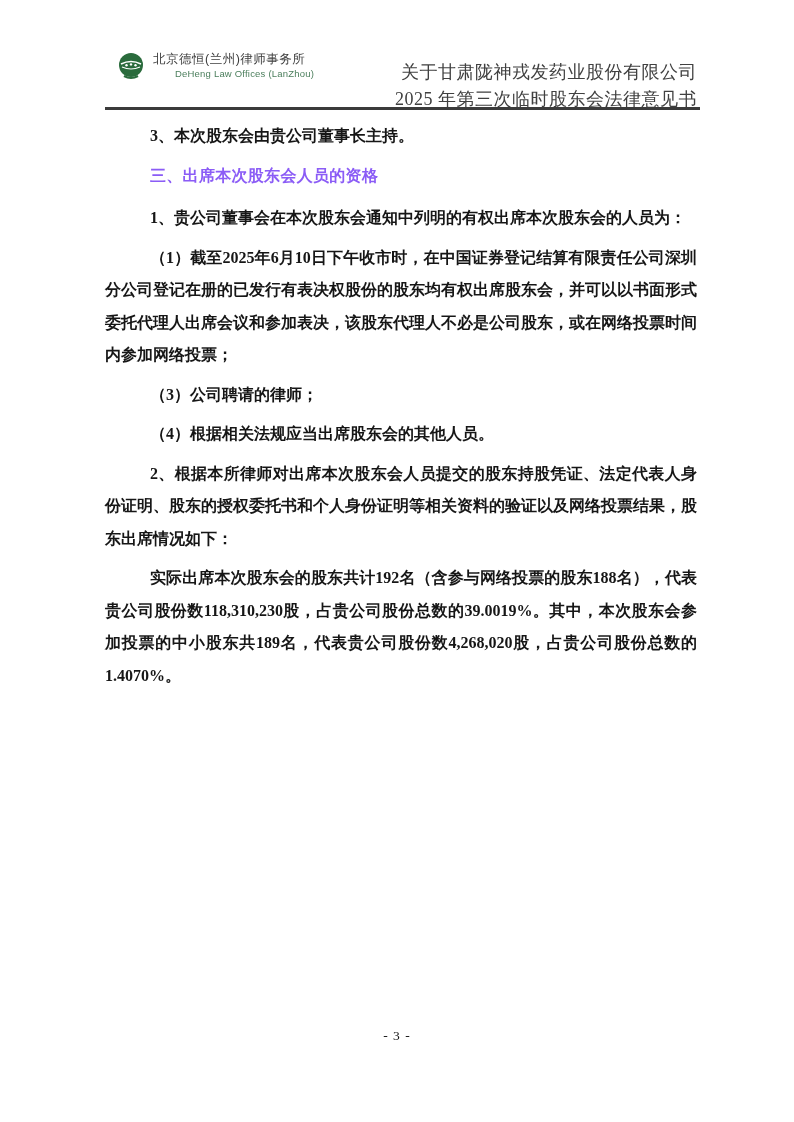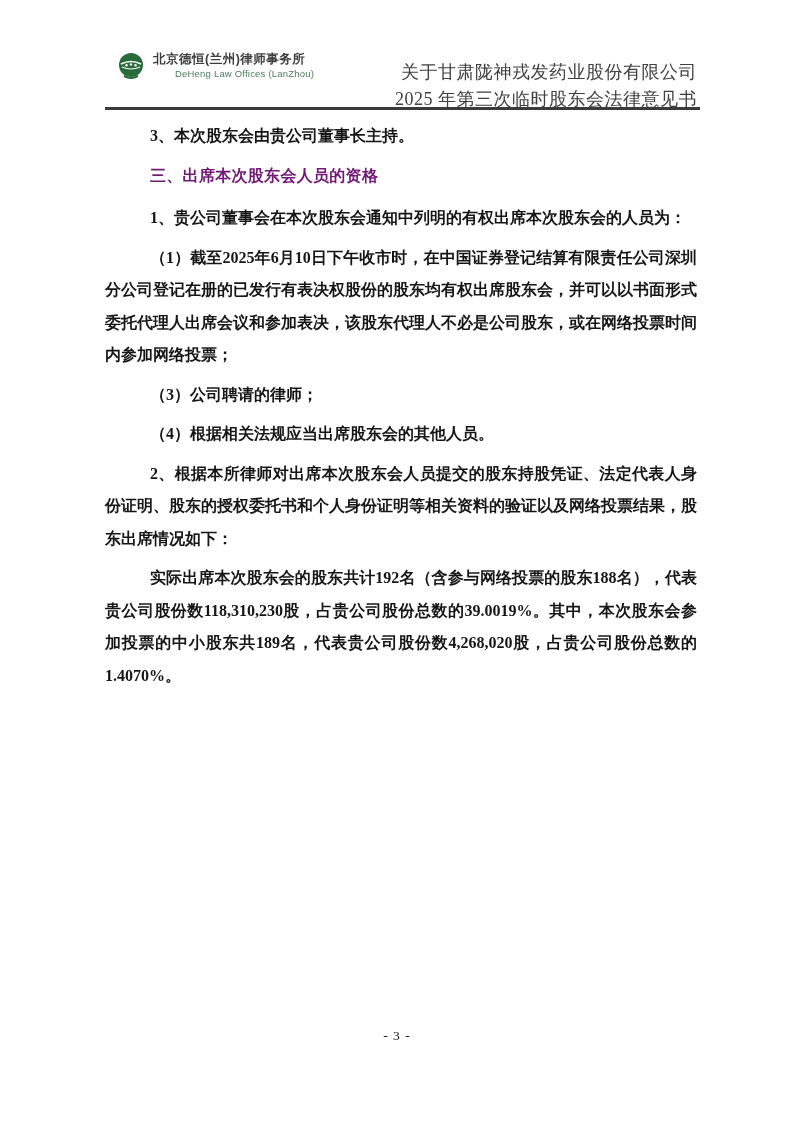--- a/index.html
+++ b/index.html
@@ -14,21 +14,21 @@
   }
   
   .firm{
     position:absolute;top:51px;left:116px;
     display:flex;align-items:flex-start;gap:7px;
   }
   .logo-wrap{width:30px;height:30px;flex:0 0 auto;}
   .firm-names{display:flex;flex-direction:column;}
   .firm-cn{
     font-family:"Liberation Sans","DejaVu Sans",sans-serif;
-    font-size:12.5px;font-weight:bold;color:#3d3d3d;
+    font-size:12.5px;font-weight:normal;color:#3d3d3d;
     letter-spacing:.5px;line-height:16px;
   }
   .firm-en{
     font-family:"Liberation Sans","DejaVu Sans",sans-serif;
     font-size:9.5px;color:#4c7f5d;line-height:13px;letter-spacing:.2px;padding-left:22px;
   }
   .doc-title{
     position:absolute;top:59px;right:97px;
     text-align:right;
     font-size:18px;line-height:27px;color:#404040;
@@ -48,21 +48,21 @@
     text-indent:45px;
     text-align:justify;
     font-weight:bold;
   }
   .content h2{
     margin:3px 0 10px 0;
     font-size:16px;line-height:32.5px;
     text-indent:45px;
     font-weight:bold;
     font-family:"Liberation Sans","DejaVu Sans",sans-serif;
-    color:#701a75;
+    color:#8b5cf6;
     letter-spacing:.3px;
   }
   
   .page-footer{
     position:absolute;top:1028px;left:0;right:0;
     text-align:center;
     font-size:13.5px;color:#111;
     letter-spacing:1px;
   }
 </style>

